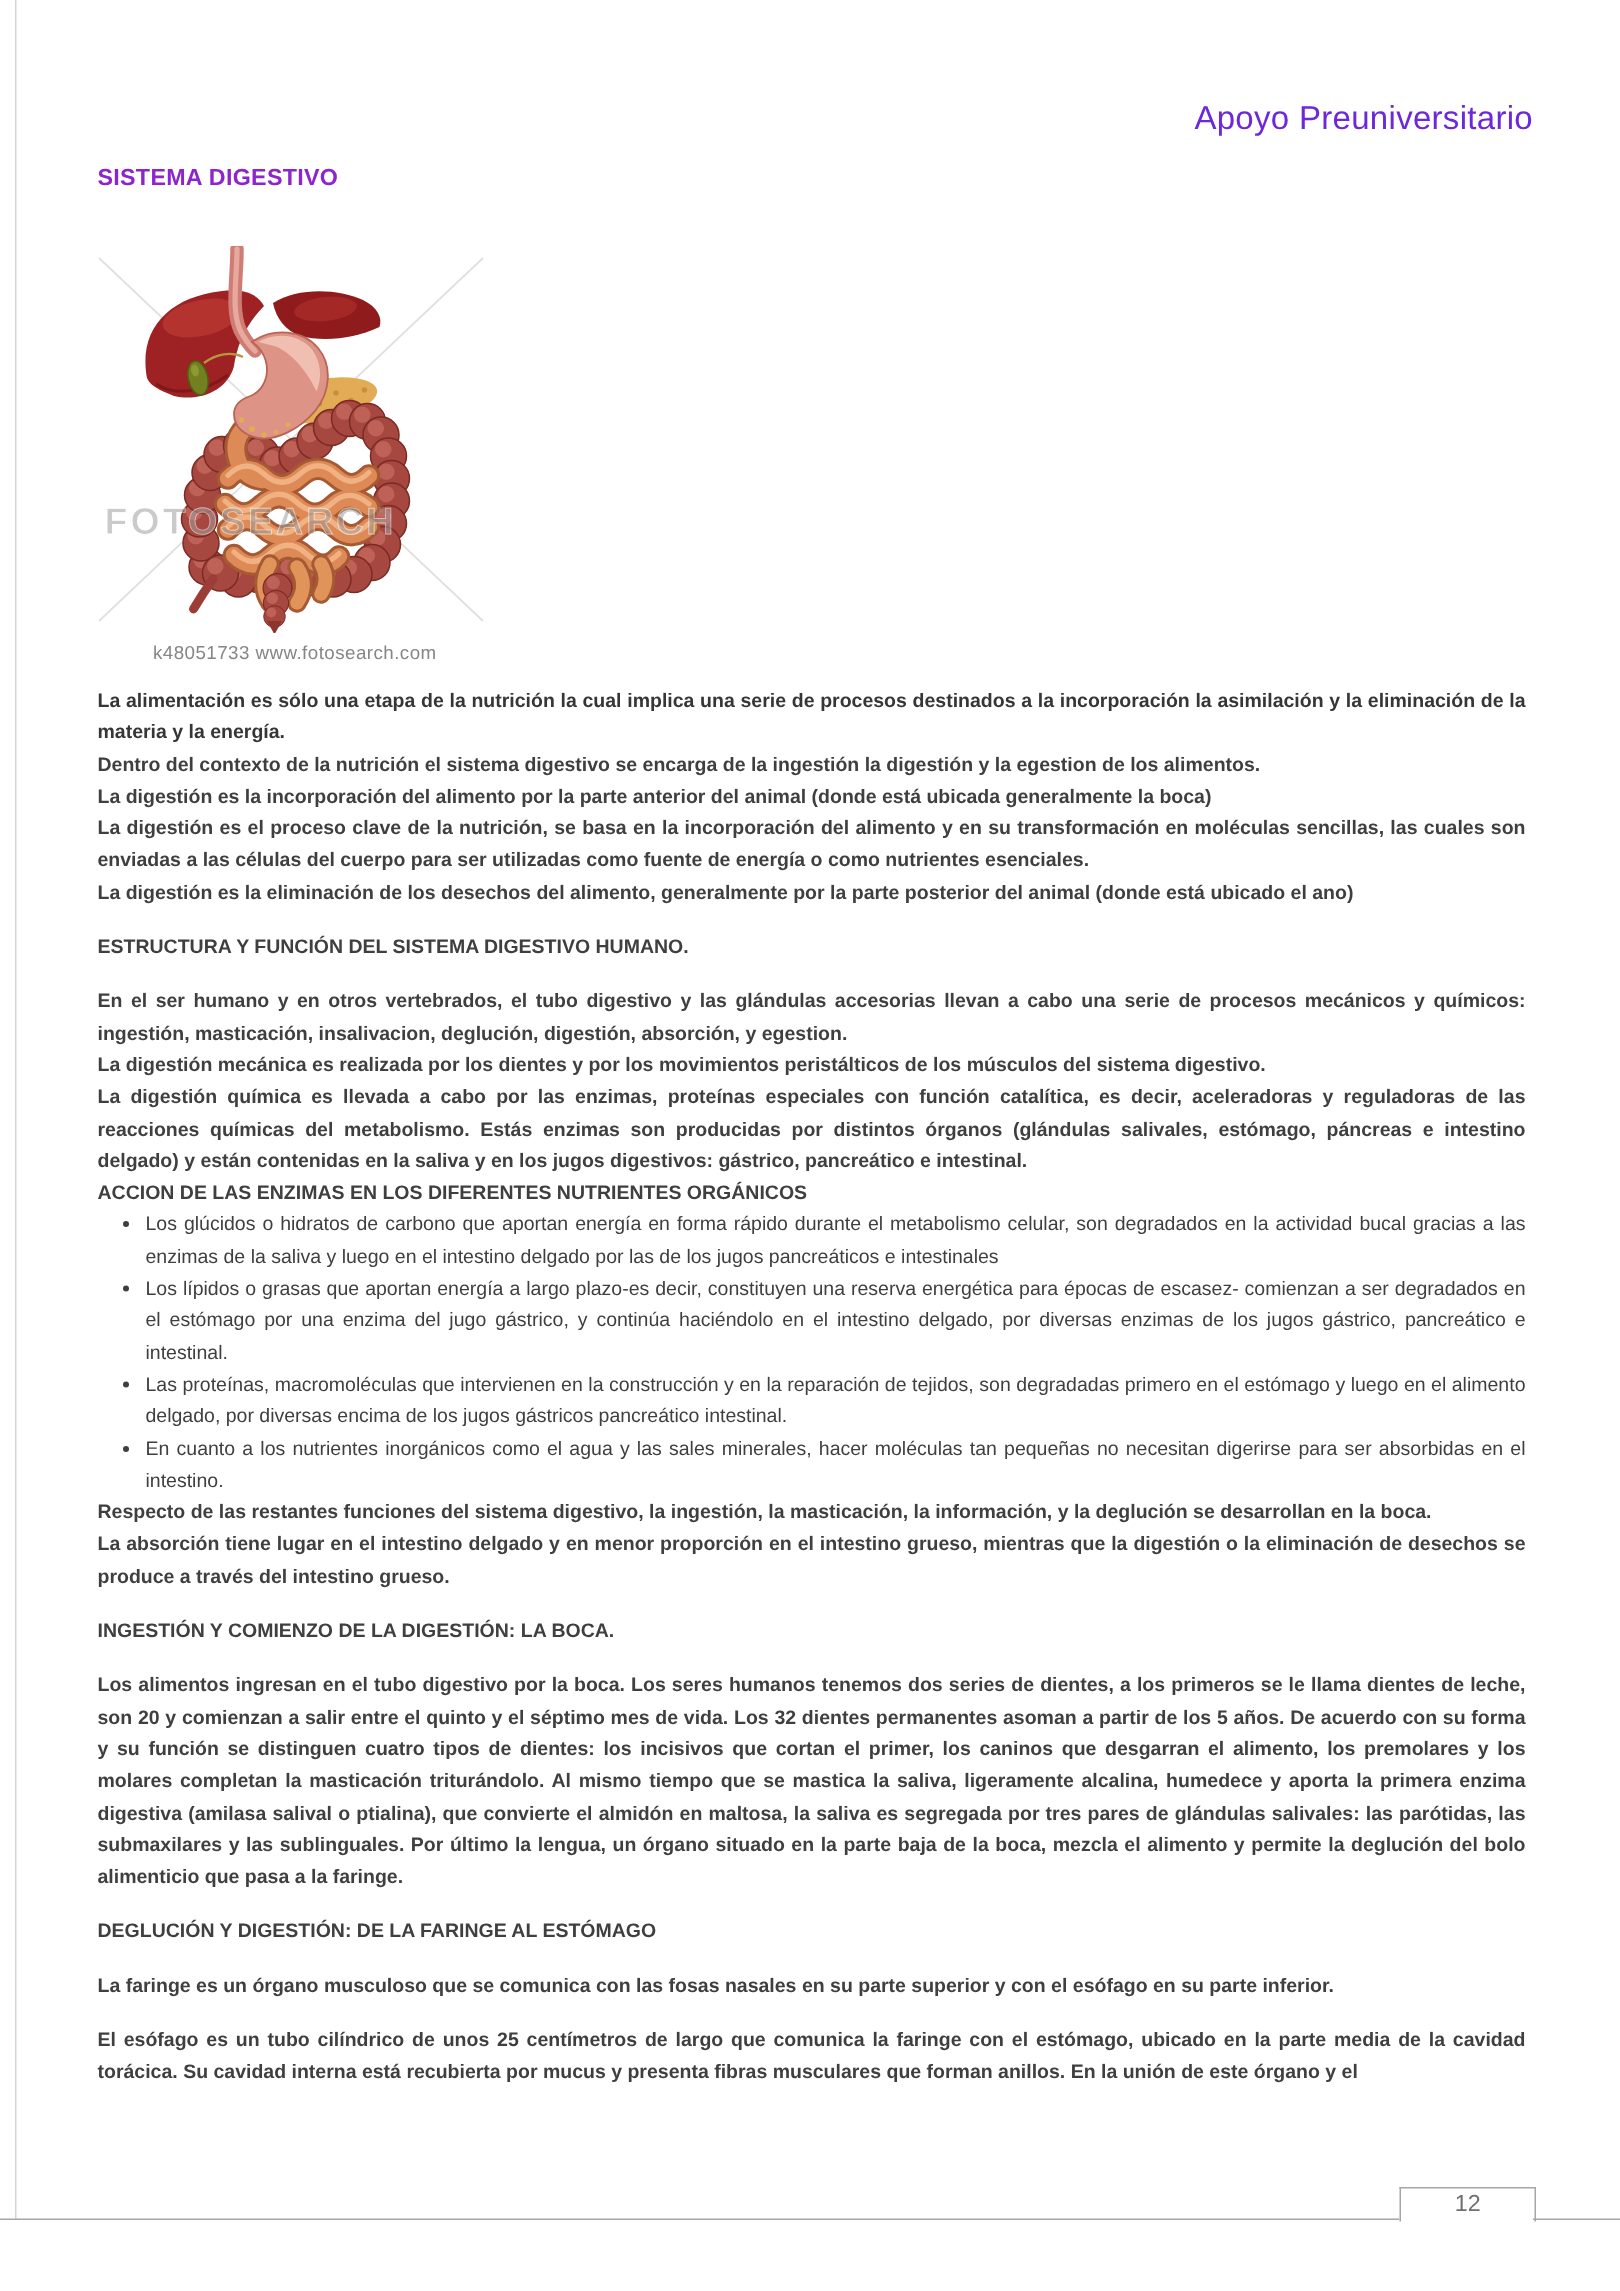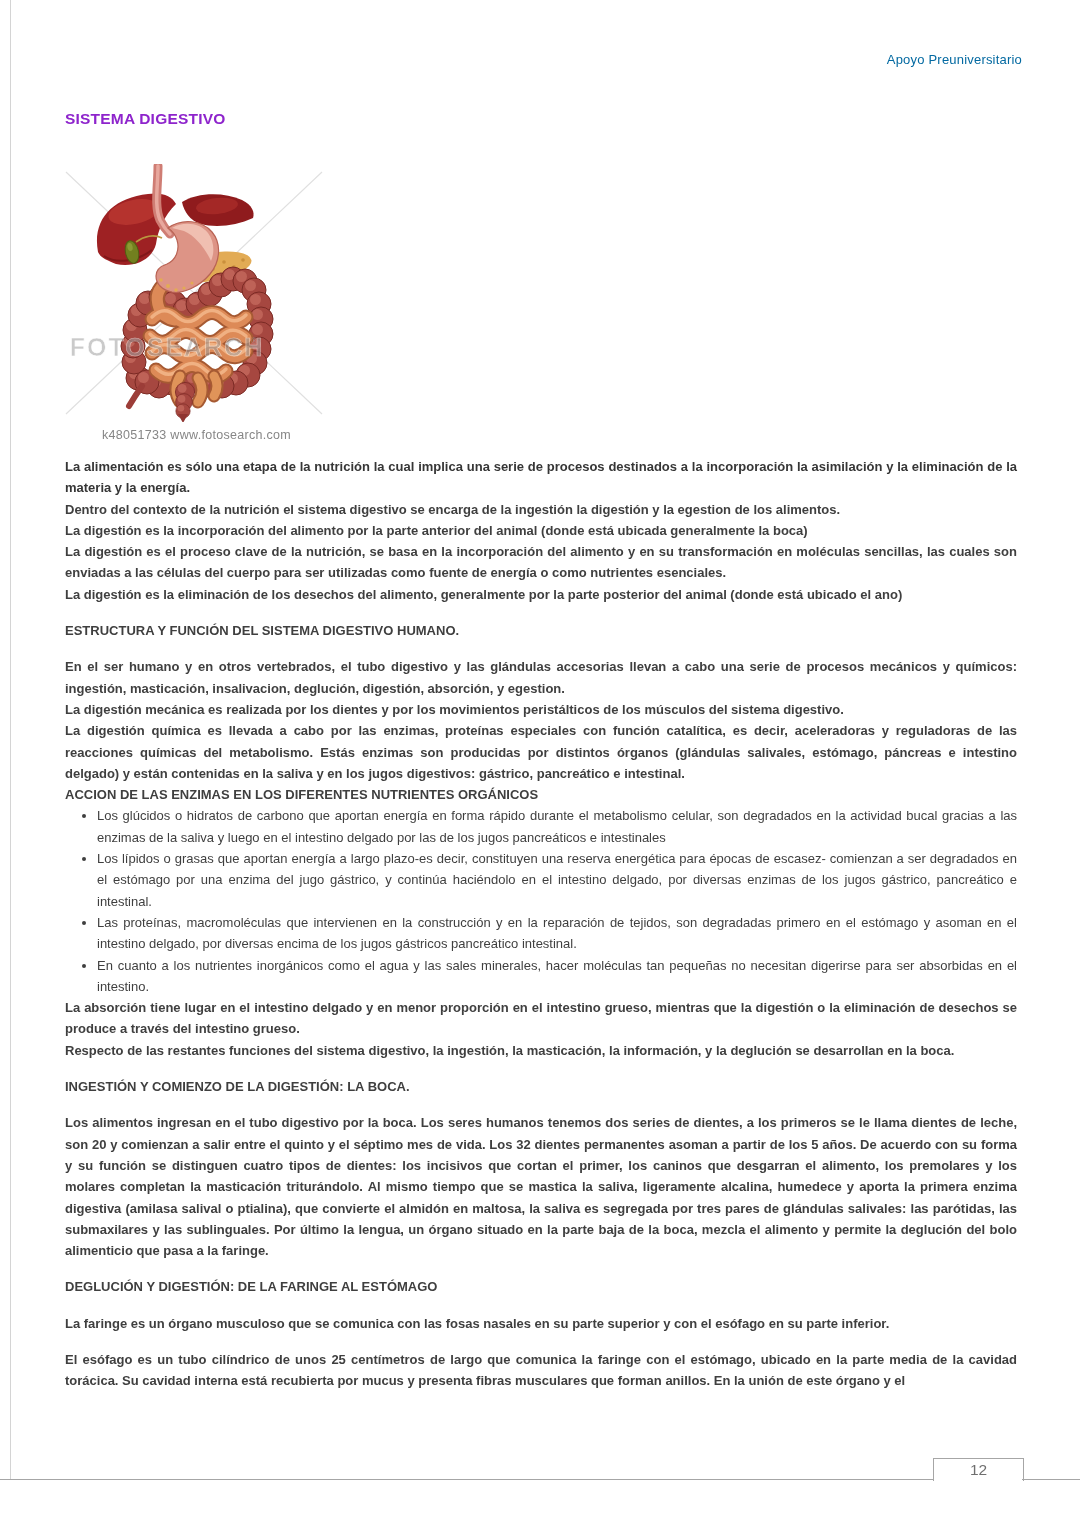--- a/index.html
+++ b/index.html
@@ -2,21 +2,21 @@
 <html><head>
 <meta charset="utf-8">
 <style>
   html,body { margin:0; padding:0; background:#ffffff; }
   .page {
     position:relative; width:1080px; height:1527px; background:#ffffff;
     font-family:"Liberation Sans", sans-serif; color:#3f3f3f; overflow:hidden;
   }
   .left-rule { position:absolute; left:10px; top:0; width:1px; height:1479px; background:#d4d4d4; }
   .header {
-    position:absolute; top:52px; right:58px; font-size:13px; color:#0369a1;
+    position:absolute; top:66px; right:58px; font-size:22px; color:#6d28d9;
     letter-spacing:0.2px;
   }
   .doc-title {
     position:absolute; top:110px; left:65px; font-size:15.5px; font-weight:bold;
     letter-spacing:0.2px;
   }
   figure.figure { position:absolute; left:63px; top:164px; width:262px; margin:0; }
   figure.figure svg { display:block; width:262px; height:258px; }
   figcaption {
     font-size:12.5px; color:#868686; margin:6px 0 0 39px; letter-spacing:0.3px;
@@ -199,25 +199,25 @@
     <div class="gap"></div>
     <p>ESTRUCTURA Y FUNCIÓN DEL SISTEMA DIGESTIVO HUMANO.</p>
     <div class="gap"></div>
     <p>En el ser humano y en otros vertebrados, el tubo digestivo y las glándulas accesorias llevan a cabo una serie de procesos mecánicos y químicos: ingestión, masticación, insalivacion, deglución, digestión, absorción, y egestion.</p>
     <p><span>La </span><b>digestión mecánica</b><span>  es realizada por los dientes y por los movimientos peristálticos de los músculos del sistema digestivo.</span></p>
     <p><span>La </span><b>digestión química</b><span> es llevada a cabo por las enzimas, proteínas especiales con función catalítica, es decir, aceleradoras y reguladoras de las reacciones químicas del metabolismo. Estás enzimas son producidas por distintos órganos (glándulas salivales, estómago, páncreas e intestino delgado) y están contenidas en la saliva y en los jugos digestivos: gástrico, pancreático e intestinal.</span></p>
     <p>ACCION DE LAS ENZIMAS EN LOS DIFERENTES NUTRIENTES ORGÁNICOS</p>
     <ul>
       <li>Los glúcidos o hidratos de carbono que aportan energía en forma rápido durante el metabolismo celular, son degradados en la actividad bucal gracias a las enzimas de la saliva y luego en el intestino delgado por las de los jugos pancreáticos e intestinales</li>
       <li>Los lípidos o grasas que aportan energía a largo plazo-es decir, constituyen una reserva energética para épocas de escasez- comienzan a ser degradados en el estómago por una enzima del jugo gástrico, y continúa haciéndolo en el intestino delgado, por diversas enzimas de los jugos gástrico, pancreático e intestinal.</li>
-      <li>Las proteínas, macromoléculas que intervienen en la construcción y en la reparación de tejidos,  son degradadas primero en el estómago y asoman en el intestino delgado, por diversas encima de los jugos gástricos pancreático intestinal.</li>
+      <li>Las proteínas, macromoléculas que intervienen en la construcción y en la reparación de tejidos,  son degradadas primero en el estómago y luego en el alimento delgado, por diversas encima de los jugos gástricos pancreático intestinal.</li>
       <li>En cuanto a los nutrientes inorgánicos como el agua y las sales minerales, hacer moléculas tan pequeñas no necesitan digerirse para ser absorbidas en el intestino.</li>
     </ul>
+    <p>Respecto de las restantes funciones del sistema digestivo, la ingestión, la masticación, la información, y la deglución se desarrollan en la boca.</p>
     <p>La absorción tiene lugar en el intestino delgado y en menor proporción en el intestino grueso, mientras que la digestión o la eliminación de desechos se produce a través del intestino grueso.</p>
-    <p>Respecto de las restantes funciones del sistema digestivo, la ingestión, la masticación, la información, y la deglución se desarrollan en la boca.</p>
     <div class="gap"></div>
     <p>INGESTIÓN Y COMIENZO DE LA DIGESTIÓN: LA BOCA.</p>
     <div class="gap"></div>
     <p>Los alimentos ingresan en el tubo digestivo por la boca. Los seres humanos tenemos dos series de dientes, a los primeros se le llama dientes de leche, son 20 y comienzan a salir entre el quinto y el séptimo mes de vida. Los 32 dientes permanentes asoman a partir de los 5 años. De acuerdo con su forma y su función se distinguen cuatro tipos de dientes: los incisivos que cortan el primer, los caninos que desgarran el alimento, los premolares y los molares completan la masticación triturándolo. Al mismo tiempo que se mastica la saliva, ligeramente alcalina, humedece y aporta la primera enzima digestiva (amilasa salival o ptialina), que convierte el almidón en maltosa, la saliva es segregada por tres pares de glándulas salivales: las parótidas, las submaxilares y las sublinguales. Por último la lengua, un órgano situado en la parte baja de la boca, mezcla el alimento y permite la deglución del bolo alimenticio que pasa a la faringe.</p>
     <div class="gap"></div>
     <p>DEGLUCIÓN Y DIGESTIÓN: DE LA FARINGE AL ESTÓMAGO</p>
     <div class="gap"></div>
     <p>La faringe es un órgano musculoso que se comunica con las fosas nasales en su parte superior y con el esófago en su parte inferior.</p>
     <div class="gap"></div>
     <p>El esófago es un tubo cilíndrico de unos 25 centímetros de largo que comunica la faringe con el estómago, ubicado en la parte media de la cavidad torácica. Su cavidad interna está recubierta por mucus y presenta fibras musculares que forman anillos. En la unión de este órgano y el</p>

